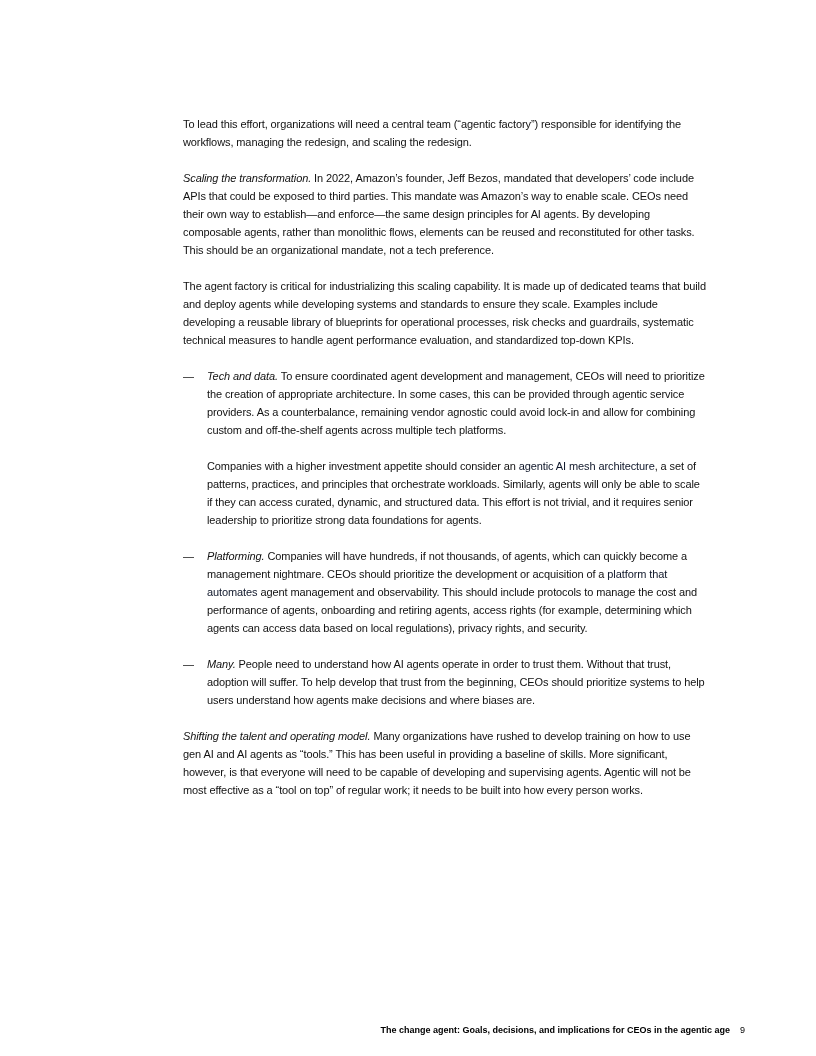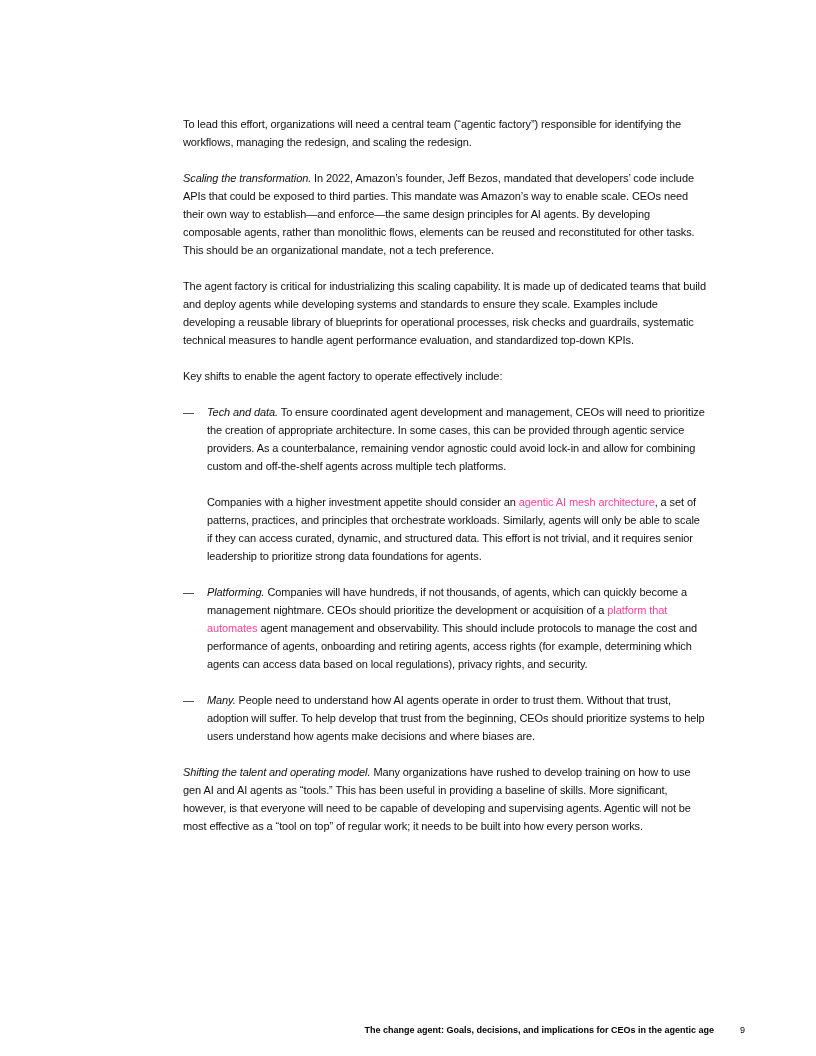--- a/index.html
+++ b/index.html
@@ -37,31 +37,31 @@
     position: relative;
     padding-left: 24px;
     margin: 0 0 18px 0;
   }
   .bullet .marker {
     position: absolute;
     left: 0;
     top: 0;
   }
   .text-link {
-    color: #ec4899;
+    color: #0f172a;
     text-decoration: none;
     cursor: pointer;
   }
   .footer {
     position: absolute;
     top: 1024px;
     right: 71px;
     display: flex;
     align-items: flex-start;
-    gap: 26px;
+    gap: 10px;
     font-size: 9px;
     line-height: 12px;
     color: #000000;
   }
   .footer .ftitle { font-weight: bold; }
   .footer .fpage { font-weight: normal; }
 </style>
 </head>
 <body>
 
@@ -71,21 +71,20 @@
 
     <p class="para">To lead this effort, organizations will need a central team (“agentic factory”) responsible for identifying the workflows, managing the redesign, and scaling the redesign.</p>
 
     <p class="para">
       <span class="lead">Scaling the transformation.</span><span> In 2022, Amazon’s founder, Jeff Bezos, mandated that developers’ code include APIs that could be exposed to third parties. This mandate was Amazon’s way to enable scale. CEOs need their own way to establish—and enforce—the same design principles for AI agents. By developing composable agents, rather than monolithic flows, elements can be reused and reconstituted for other tasks. This should be an organizational mandate, not a tech preference.</span>
     </p>
 
     <p class="para">The agent factory is critical for industrializing this scaling capability. It is made up of dedicated teams that build and deploy agents while developing systems and standards to ensure they scale. Examples include developing a reusable library of blueprints for operational processes, risk checks and guardrails, systematic technical measures to handle agent performance evaluation, and standardized top-down KPIs.</p>
 
 
-    <p class="para">Key shifts to enable the agent factory to operate effectively include:</p>
 
     <div class="bullet">
       <span class="marker">—</span>
       <div class="bullet-content">
         <p class="para">
           <span class="lead">Tech and data.</span><span> To ensure coordinated agent development and management, CEOs will need to prioritize the creation of appropriate architecture. In some cases, this can be provided through agentic service providers. As a counterbalance, remaining vendor agnostic could avoid lock-in and allow for combining custom and off-the-shelf agents across multiple tech platforms.</span>
         </p>
         <p class="para">
           <span>Companies with a higher investment appetite should consider an </span><a class="text-link">agentic AI mesh architecture</a><span>, a set of patterns, practices, and principles that orchestrate workloads. Similarly, agents will only be able to scale if they can access curated, dynamic, and structured data. This effort is not trivial, and it requires senior leadership to prioritize strong data foundations for agents.</span>
         </p>

